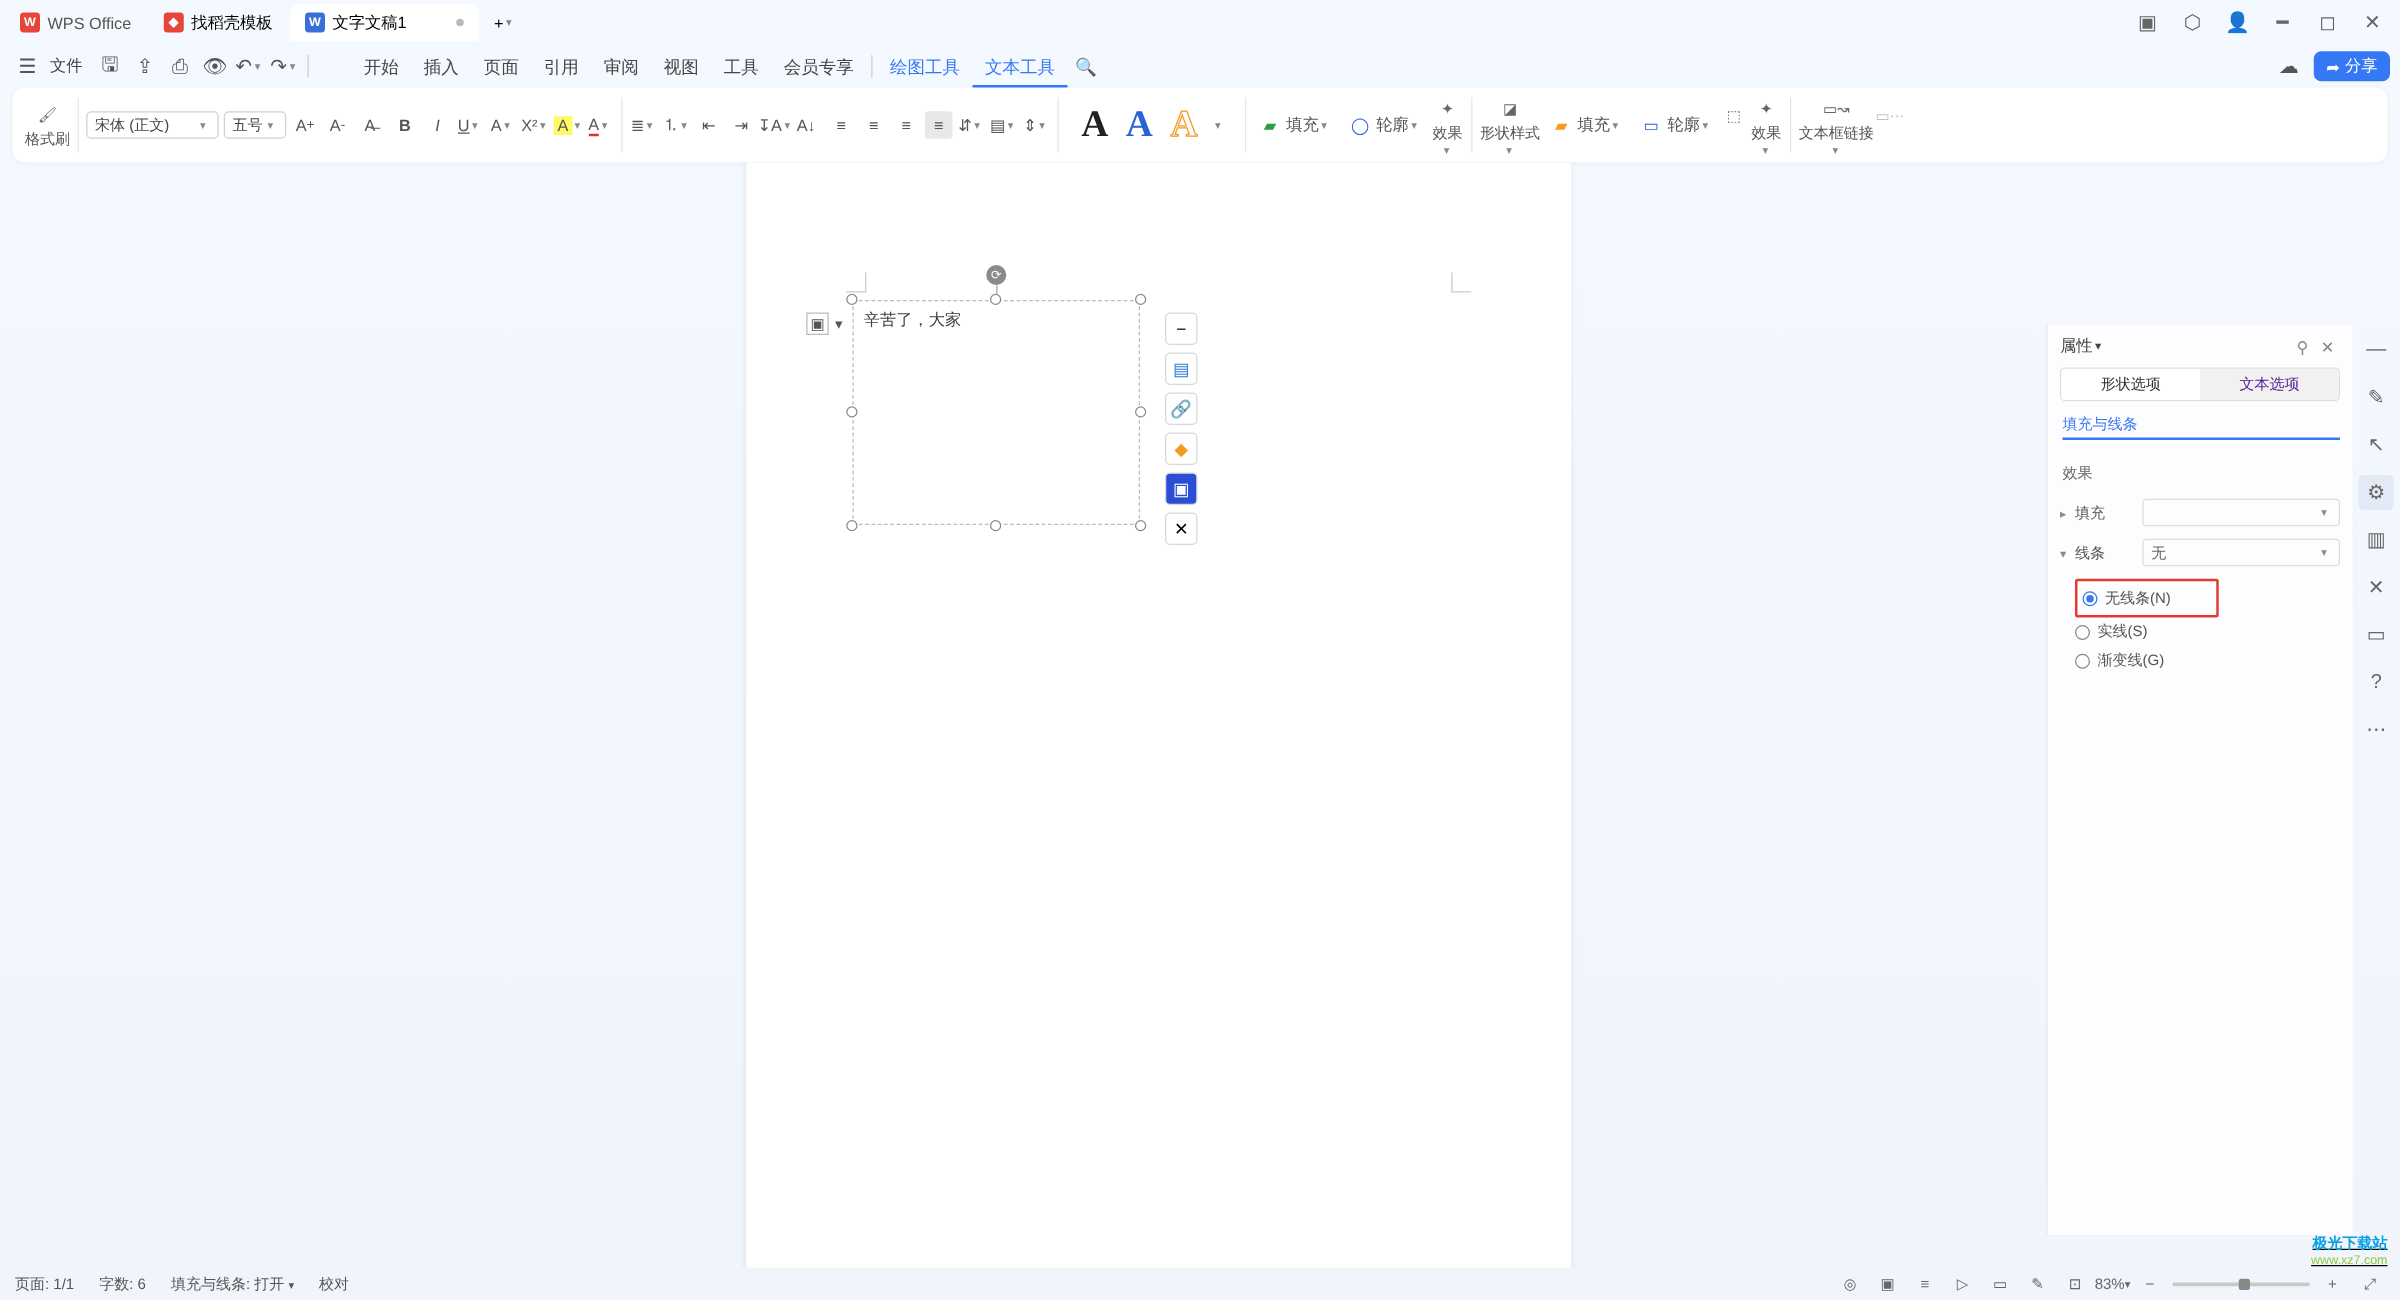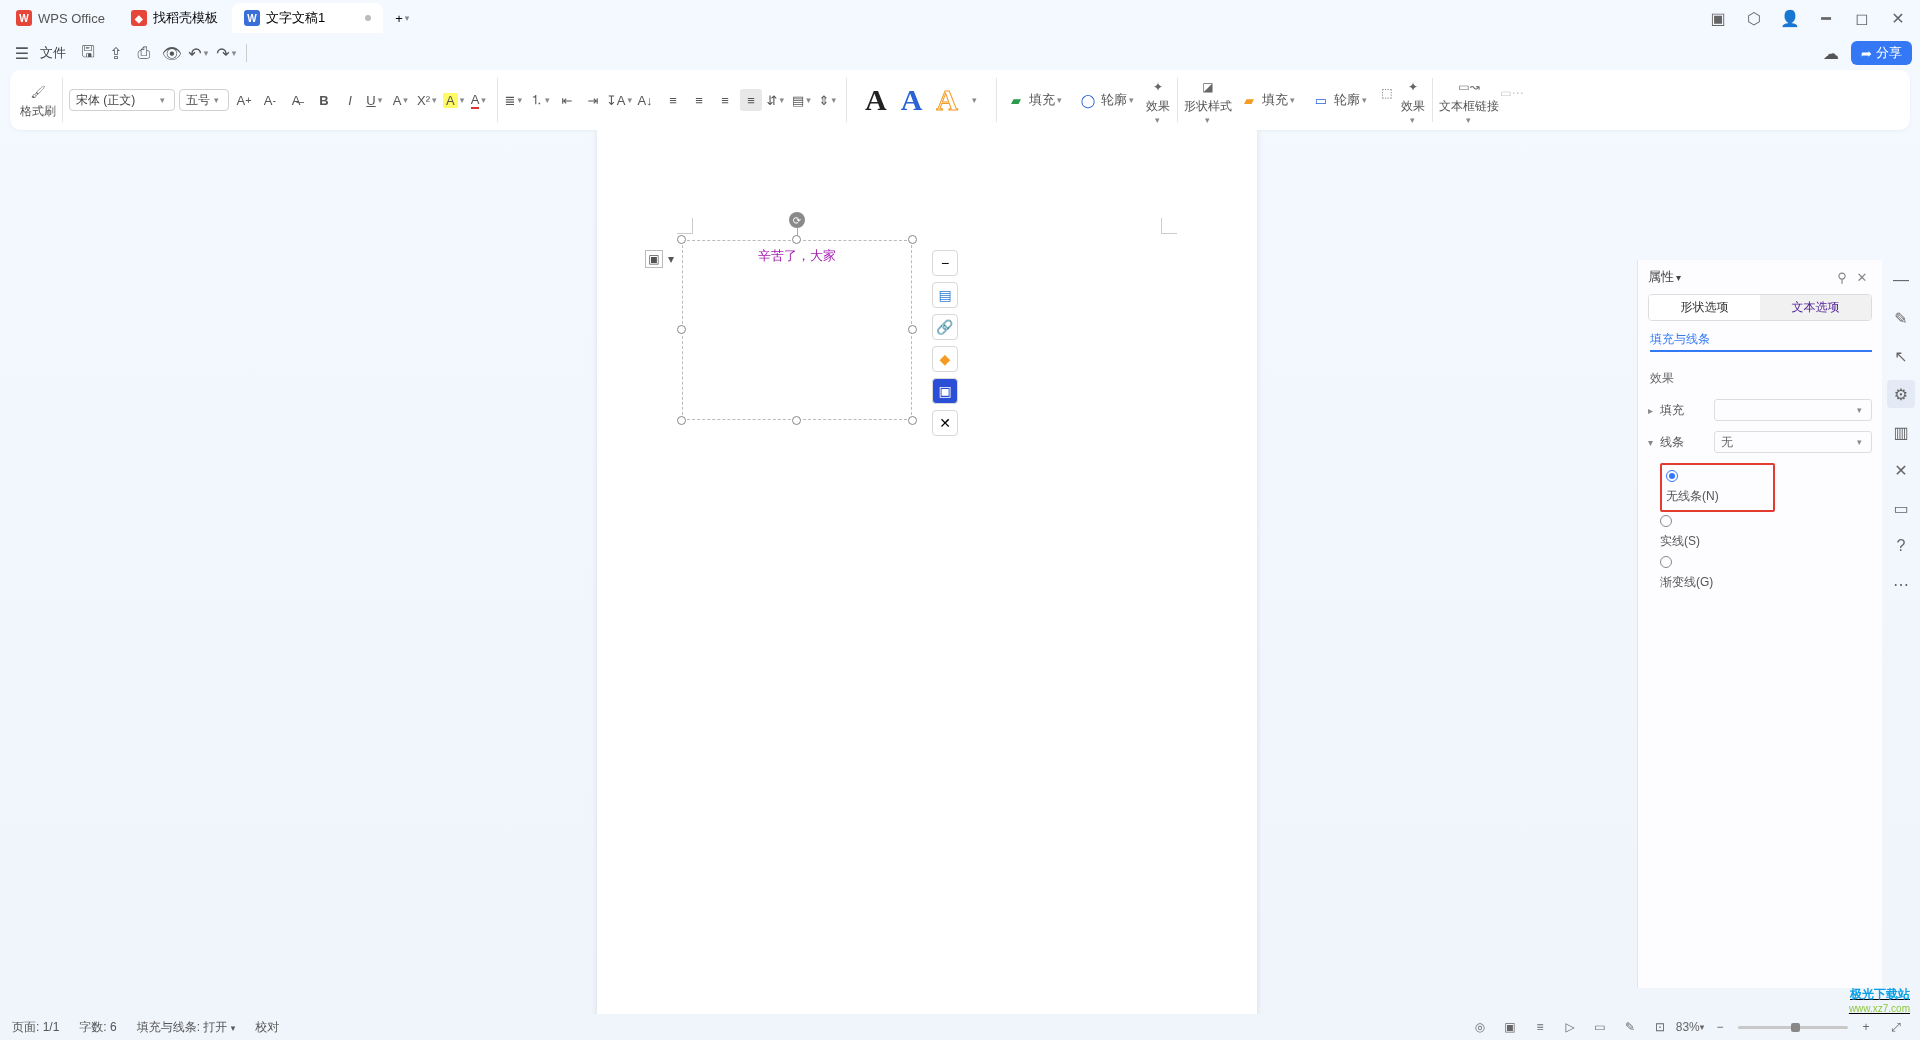--- a/index.html
+++ b/index.html
@@ -46,21 +46,21 @@
   .smalllbl .ic { width: 18px; height: 18px; margin-right: 4px; display: flex; align-items: center; justify-content: center; }
 
   
   .main { position: absolute; top: 130px; left: 0; right: 0; bottom: 26px; display: flex; }
   .canvas { flex: 1; position: relative; overflow: hidden; }
   .page { position: absolute; left: 50%; top: 0; transform: translateX(-55%); width: 660px; height: 900px; background: #fff; box-shadow: 0 0 6px rgba(0,0,0,.1); }
   .margin-mark { position: absolute; width: 16px; height: 16px; border-color: #ccc; }
   .margin-mark.tl { top: 88px; left: 80px; border-right: 1px solid #ccc; border-bottom: 1px solid #ccc; }
   .margin-mark.tr { top: 88px; right: 80px; border-left: 1px solid #ccc; border-bottom: 1px solid #ccc; }
   .shape-box { position: absolute; left: 85px; top: 110px; width: 230px; height: 180px; }
-  .shape-box .bx { width: 100%; height: 100%; border: 1px dashed #bbb; font-size: 13px; padding: 6px 8px; color: #a21caf; text-align: center; }
+  .shape-box .bx { width: 100%; height: 100%; border: 1px dashed #bbb; font-size: 13px; padding: 6px 8px; color: #404040; }
   .handle { position: absolute; width: 9px; height: 9px; border: 1px solid #888; border-radius: 50%; background: #fff; }
   .rothandle { position: absolute; width: 16px; height: 16px; border-radius: 50%; background: #8a8a8a; left: 50%; top: -28px; transform: translateX(-50%); display:flex;align-items:center;justify-content:center;color:#fff;font-size:10px;}
   .rothandle::after { content: ""; position: absolute; width: 1px; height: 12px; background: #aaa; top: 16px; }
   .anchor-control { position: absolute; left: 48px; top: 120px; display: flex; align-items: center; gap: 2px; }
   .anchor-control .sq { width: 18px; height: 18px; border: 1px solid #bbb; background: #fff; display:flex;align-items:center;justify-content:center;font-size:12px;color:#555;cursor:pointer;}
   .float-tools { position: absolute; left: 335px; top: 120px; display: flex; flex-direction: column; gap: 6px; }
   .float-tools .ft { width: 26px; height: 26px; border: 1px solid #d8d8d8; border-radius: 4px; background: #fff; display: flex; align-items: center; justify-content: center; cursor: pointer; font-size: 14px; }
 
   
   .siderail { position: absolute; right: 0; top: 130px; bottom: 26px; width: 38px; display: flex; flex-direction: column; align-items: center; gap: 10px; padding-top: 6px; }
@@ -79,21 +79,21 @@
   .subtabs { display: flex; gap: 18px; font-size: 12px; margin-bottom: 12px; padding-left: 2px; flex-direction: column; }
   .subtabs .st { color: #666; cursor: pointer; }
   .subtabs .st.active { color: #3478f6; border-bottom: 2px solid #3478f6; padding-bottom: 2px; }
   .section { font-size: 12px; color: #555; }
   .section .row { display: flex; align-items: center; margin-bottom: 10px; }
   .section .lbl::before { content: "▸"; display: inline-block; width: 10px; color: #888; transform: none; font-size: 10px; margin-right: 2px; }
   .section .lbl.open::before { content: "▾"; }
   .selbox { flex: 1; border: 1px solid #ddd; border-radius: 3px; height: 22px; display: flex; align-items: center; justify-content: space-between; padding: 0 6px; font-size: 12px; color: #666; cursor: pointer; margin-left: 30px; }
   .radio-group { border: 2px solid transparent; padding: 4px 2px; border-radius: 2px; }
   .radio-group.highlight { border: 2px solid #e43b2f; padding: 2px 4px; width: 115px; }
-  .radio { display: flex; align-items: flex-start; gap: 6px; font-size: 12px; color: #555; cursor: pointer; padding: 3px 0; flex-direction: column; }
+  .radio { display: flex; align-items: center; gap: 6px; font-size: 12px; color: #555; cursor: pointer; padding: 3px 0; }
   .radio .c { width: 12px; height: 12px; border: 1px solid #888; border-radius: 50%; display: flex; align-items: center; justify-content: center; }
   .radio.on .c::after { content: ""; width: 6px; height: 6px; border-radius: 50%; background: #3478f6; }
   .radio.on .c { border-color: #3478f6; }
 
   
   .status { position: absolute; left: 0; right: 0; bottom: 0; height: 26px; display: flex; align-items: center; padding: 0 12px; font-size: 12px; color: #555; }
   .status .seg { margin-right: 20px; }
   .status .right { margin-left: auto; display: flex; align-items: center; gap: 6px; }
   .status .right .sb { width: 24px; height: 20px; display: flex; align-items: center; justify-content: center; color: #666; cursor: pointer; }
   .zoomtrack { width: 110px; height: 3px; background: #c8c8c8; position: relative; border-radius: 2px; }
@@ -138,20 +138,34 @@
   <div class="filebtn">
       <span>文件</span>
     </div>
   <div class="q">🖫</div>
   <div class="q">⇪</div>
   <div class="q">⎙</div>
   <div class="q">👁</div>
   <div class="q">↶<span class="drop">▾</span></div>
   <div class="q">↷<span class="drop">▾</span></div>
   <div class="sep"></div>
+  <div class="tabs">
+    <div class="mt">开始</div>
+    <div class="mt">插入</div>
+    <div class="mt">页面</div>
+    <div class="mt">引用</div>
+    <div class="mt">审阅</div>
+    <div class="mt">视图</div>
+    <div class="mt">工具</div>
+    <div class="mt">会员专享</div>
+    <div class="sep"></div>
+    <div class="mt link">绘图工具</div>
+    <div class="mt active">文本工具</div>
+    <div class="mt" style="padding:0 6px">🔍</div>
+  </div>
   <div class="right">
     <div class="q">☁</div>
     <div class="sharebtn">➦ <span>分享</span></div>
   </div>
 </div>
 
 <div class="ribbon">
   <div class="bigcol">
     <div class="ic">🖌</div>
     <span>格式刷</span>

